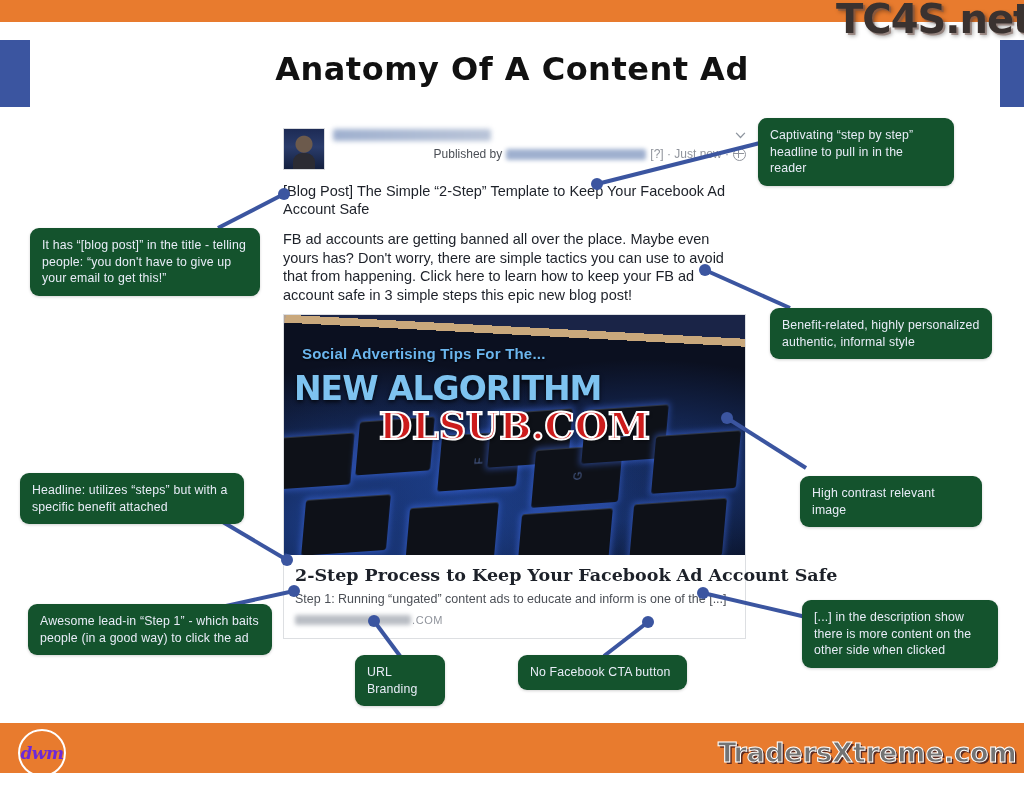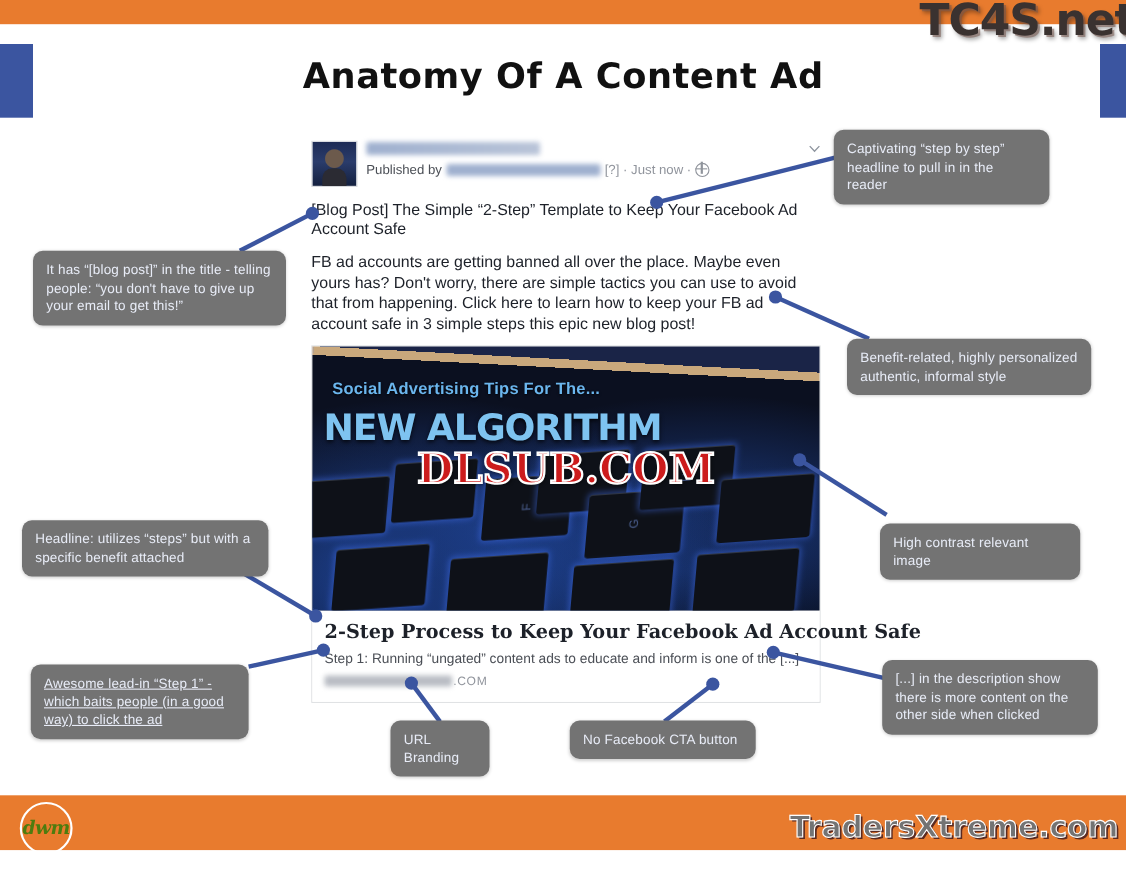--- a/index.html
+++ b/index.html
@@ -32,21 +32,21 @@
     font-family:"DejaVu Sans", sans-serif;
     font-weight:bold;font-size:27px;letter-spacing:0px;
     color:#737373;
     -webkit-text-stroke:1px #ffffff;
     text-shadow:2px 2px 0 #5b2a20;
     white-space:nowrap;
   }
   .dwm-logo{
     position:absolute;left:18px;top:729px;width:44px;height:44px;
     border:2px solid #ffffff;border-radius:50%;
-    color:#4d7c0f;font-family:"DejaVu Serif", serif;font-style:italic;
+    color:#6d28d9;font-family:"DejaVu Serif", serif;font-style:italic;
     font-size:17px;font-weight:bold;
     display:flex;align-items:center;justify-content:center;
     letter-spacing:-.5px;
   }
 
   .page-title{
     position:absolute;left:0;top:50px;width:1024px;text-align:center;
     font-family:"DejaVu Sans", sans-serif;
     font-weight:bold;font-size:32px;color:#111;
     letter-spacing:.5px;
@@ -72,21 +72,21 @@
     background:#2b2b33;border-radius:9px 9px 0 0;
   }
   .fb-name{
     font-size:12.5px;font-weight:bold;color:#3b5998;
     background:linear-gradient(90deg,#9fb0cf,#b9c4d8);
     color:transparent;
     filter:blur(2.4px);
     width:158px;height:12px;margin-top:3px;border-radius:2px;
     background-color:#93a6c6;
   }
-  .fb-subline{font-size:12px;color:#4b4f56;margin-top:6px;display:flex;align-items:center;gap:0;}
+  .fb-subline{font-size:12px;color:#4b4f56;margin-top:6px;display:flex;align-items:center;gap:0;justify-content:flex-end;}
   .fb-sub-pub{color:#4b4f56;}
   .fb-sub-blur{
     display:inline-block;width:140px;height:11px;margin:0 4px;
     background:#9fb0cf;filter:blur(2.3px);border-radius:2px;vertical-align:-1px;
   }
   .fb-sub-meta{color:#90949c;}
   .globe{
     display:inline-block;width:11px;height:11px;border:1.3px solid #90949c;border-radius:50%;
     position:relative;margin-left:4px;vertical-align:-1px;
   }
@@ -158,38 +158,38 @@
   }
   .fb-link-desc{font-size:12.5px;line-height:16px;color:#4b4f56;margin:0 0 7px 0;}
   .fb-link-url{font-size:11px;color:#90949c;letter-spacing:.6px;}
   .fb-url-blur{
     display:inline-block;width:116px;height:10px;background:#b9bdc4;
     filter:blur(2.2px);border-radius:2px;vertical-align:-1px;margin-right:1px;
   }
 
   
   .callout{
-    position:absolute;background:#737373;border-radius:9px;
+    position:absolute;background:#14532d;border-radius:9px;
     color:#e8ecf7;font-family:"Liberation Sans", sans-serif;
     font-size:12.3px;line-height:16.5px;
     padding:9px 12px;box-sizing:border-box;
     box-shadow:0 1px 3px rgba(0,0,0,.18);
     letter-spacing:.15px;
   }
   .conn{position:absolute;overflow:visible;pointer-events:none;}
   .conn line{stroke:#3b55a0;stroke-width:4;}
   .conn circle{fill:#3b55a0;}
 
   
   #co-captivating{left:758px;top:118px;width:196px;}
   #co-blogpost{left:30px;top:228px;width:230px;}
   #co-benefit{left:770px;top:308px;width:222px;}
   #co-highcontrast{left:800px;top:476px;width:182px;}
   #co-headline{left:20px;top:473px;width:224px;}
-  #co-leadin{left:28px;top:604px;width:198px;text-decoration:underline;}
+  #co-leadin{left:28px;top:604px;width:244px;}
   #co-dots{left:802px;top:600px;width:196px;}
   #co-url{left:355px;top:655px;width:90px;}
   #co-cta{left:518px;top:655px;width:169px;}
 </style>
 </head>
 <body>
 
 <div class="stage">
 
   <div class="top-bar"></div>

